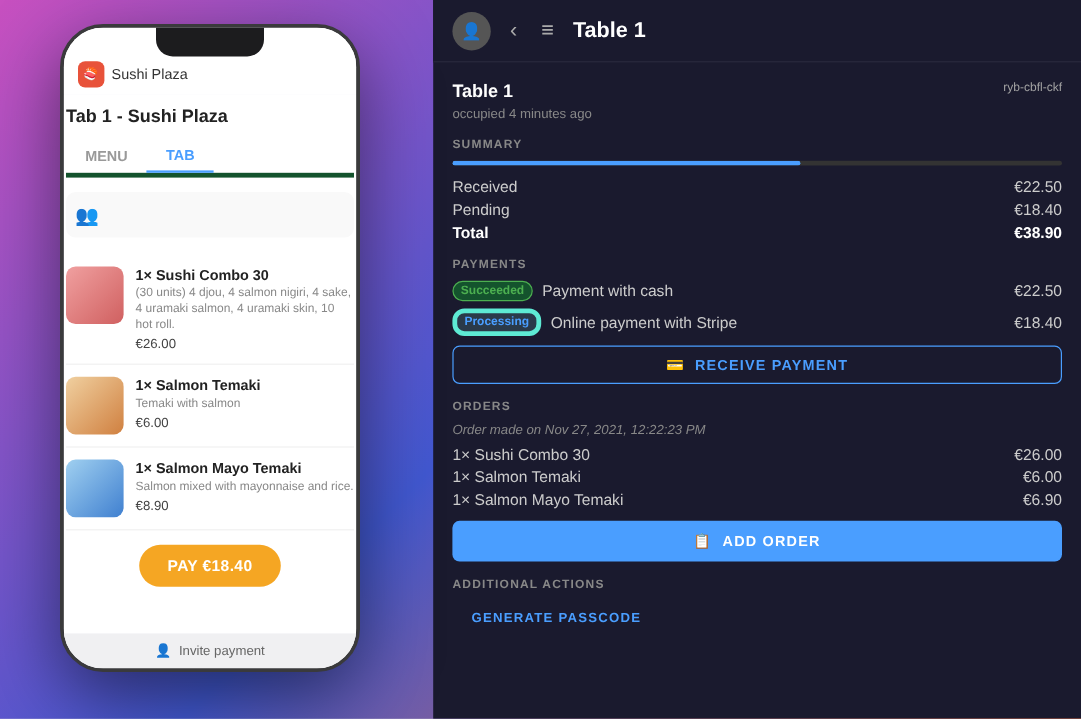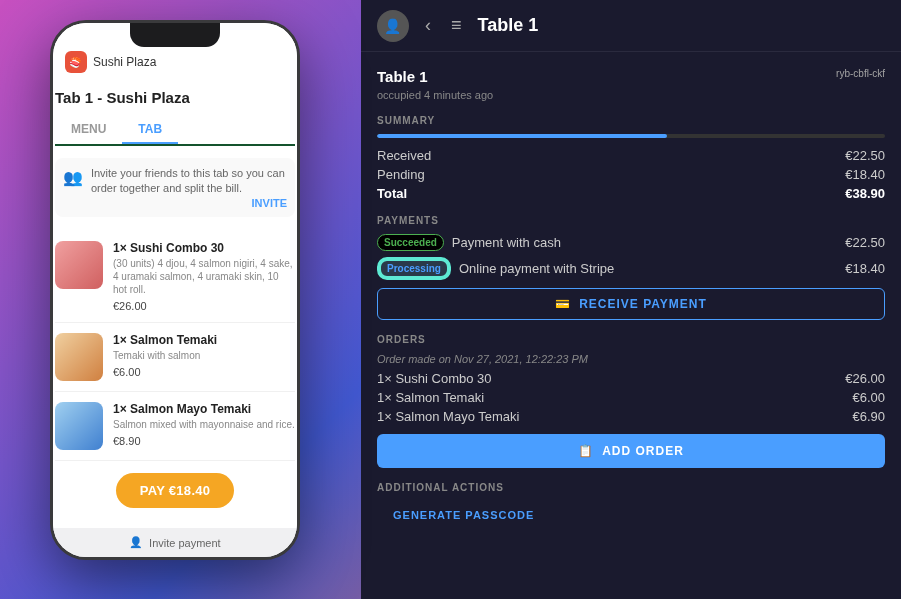--- a/index.html
+++ b/index.html
@@ -154,21 +154,21 @@
 
     .badge {
       font-size: 10px;
       font-weight: 600;
       padding: 2px 6px;
       border-radius: 10px;
       white-space: nowrap;
     }
 
     .badge-succeeded {
-      background: #000000;
+      background: #14532d;
       color: #4caf50;
       border: 1px solid #4caf50;
     }
 
     .badge-processing {
       background: #2a3a4a;
       color: #4a9eff;
       border: 4px solid #5eead4;
     }
 
@@ -340,22 +340,23 @@
 
     .phone-tab-title {
       font-size: 15px;
       font-weight: 700;
       color: #222;
       margin-bottom: 10px;
     }
 
     .phone-tabs {
       display: flex;
-      border-bottom: 2px solid #14532d;
+      border-bottom: 4px solid #14532d;
       margin-bottom: 12px;
+      align-items: center;
     }
 
     .phone-tab {
       padding: 6px 16px;
       font-size: 12px;
       font-weight: 600;
       color: #999;
       cursor: pointer;
     }
 
@@ -572,24 +573,20 @@
       <div class="phone-content">
         <div class="phone-tab-title">Tab 1 - Sushi Plaza</div>
 
         <div class="phone-tabs">
           <div class="phone-tab">MENU</div>
           <div class="phone-tab active">TAB</div>
         </div>
 
         <div class="invite-section">
           <span class="invite-icon">👥</span>
-          <div style="flex:1">
-            <div class="invite-text">Invite your friends to this tab so you can order together and split the bill.</div>
-            <div class="invite-link">INVITE</div>
-          </div>
         </div>
 
         <div class="menu-item">
           <div class="menu-item-img food-img-1"></div>
           <div class="menu-item-details">
             <div class="menu-item-name">1× Sushi Combo 30</div>
             <div class="menu-item-desc">(30 units) 4 djou, 4 salmon nigiri, 4 sake, 4 uramaki salmon, 4 uramaki skin, 10 hot roll.</div>
             <div class="menu-item-price">€26.00</div>
           </div>
         </div>

